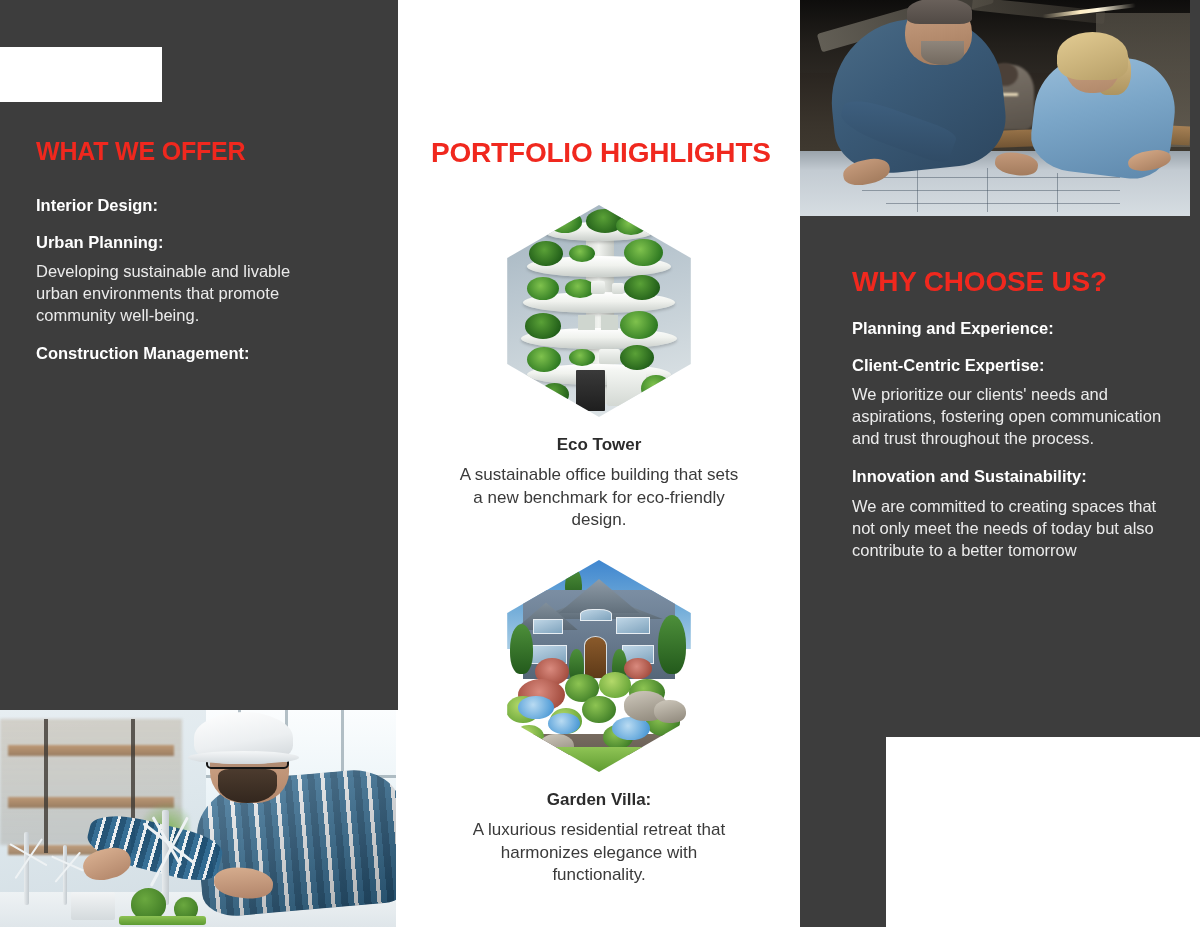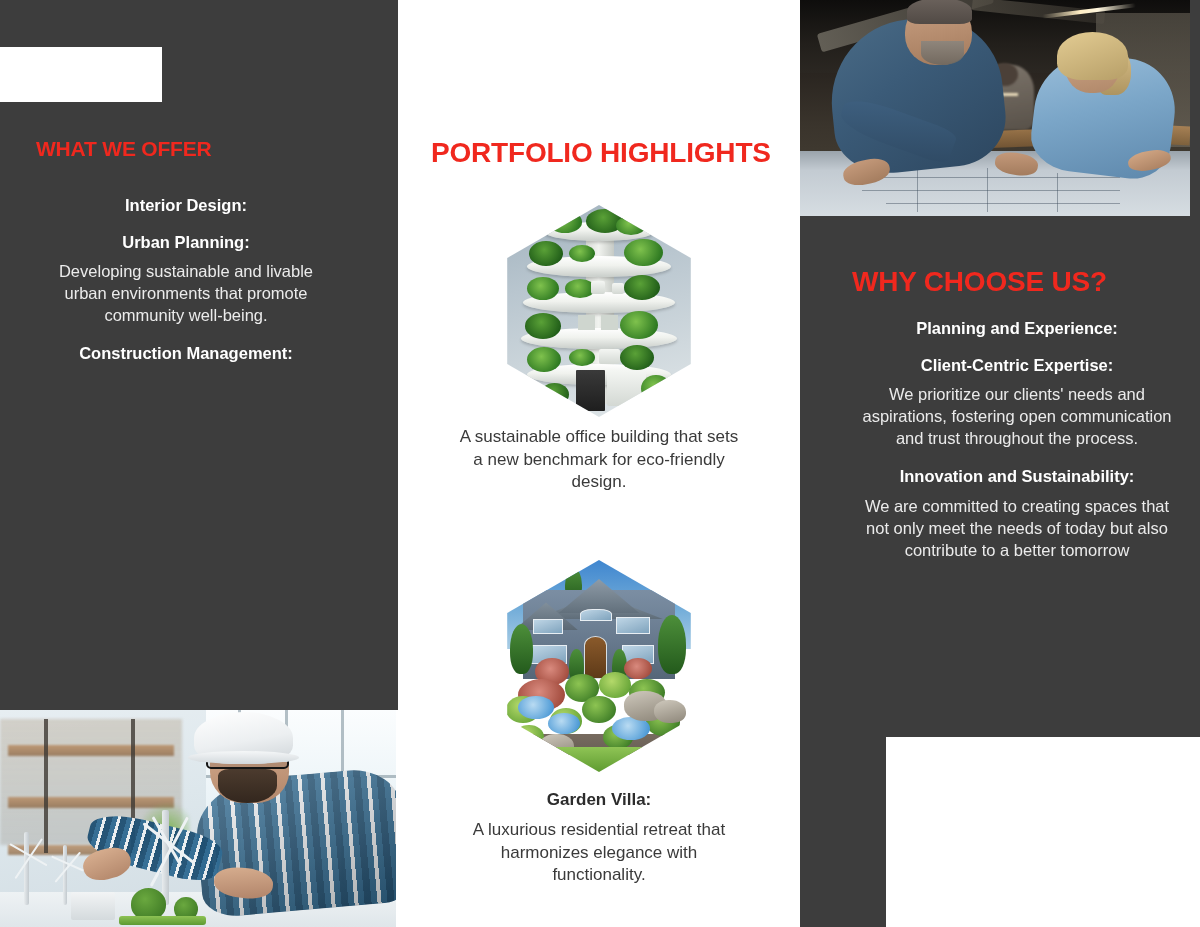--- a/index.html
+++ b/index.html
@@ -55,21 +55,21 @@
     position: absolute;
     left: 886px; top: 737px;
     width: 314px; height: 190px;
     background: #ffffff;
   }
 
   
   .section-head {
     color: #f0281e;
     font-weight: 800;
-    font-size: 21px;
+    font-size: 25px;
     letter-spacing: -0.2px;
     line-height: 1.05;
   }
 
   .head-offer {
     position: absolute;
     left: 36px; top: 138px;
   }
 
   .head-portfolio {
@@ -90,21 +90,21 @@
     left: 36px; top: 195px;
     width: 300px;
   }
 
   .why-list {
     position: absolute;
     left: 852px; top: 318px;
     width: 330px;
   }
 
-  .item { margin-bottom: 16px; text-align: center; }
+  .item { margin-bottom: 16px; }
   .item:last-child { margin-bottom: 0; }
 
   .item-title {
     color: #ffffff;
     font-weight: 700;
     font-size: 16.5px;
     line-height: 1.25;
     margin-bottom: 9px;
   }
 
@@ -666,20 +666,21 @@
         <div class="eco-green-dark" style="left:60%;top:66%;width:16%;height:12%;"></div>
         <div class="eco-green" style="left:36%;top:68%;width:12%;height:8%;"></div>
         <div class="eco-box" style="left:50%;top:68%;width:10%;height:7%;"></div>
 
         <div class="eco-box" style="left:54%;top:78%;width:18%;height:17%;"></div>
         <div class="eco-panel" style="left:39%;top:78%;width:14%;height:19%;"></div>
         <div class="eco-green" style="left:70%;top:80%;width:14%;height:13%;"></div>
         <div class="eco-green-dark" style="left:22%;top:84%;width:14%;height:11%;"></div>
       </div>
     </div>
+    <div class="card-title">Eco Tower</div>
     <div class="card-body">A sustainable office building that sets a new benchmark for eco-friendly design.</div>
   </div>
 
   <div class="card card-2">
     <div class="hex-wrap">
       <div class="hex">
         <div class="gv-sky"></div>
         <div class="gv-conifer" style="left:34%;top:4%;width:8%;height:16%;"></div>
         <div class="gv-house"></div>
         <div class="gv-roof-main"></div>

